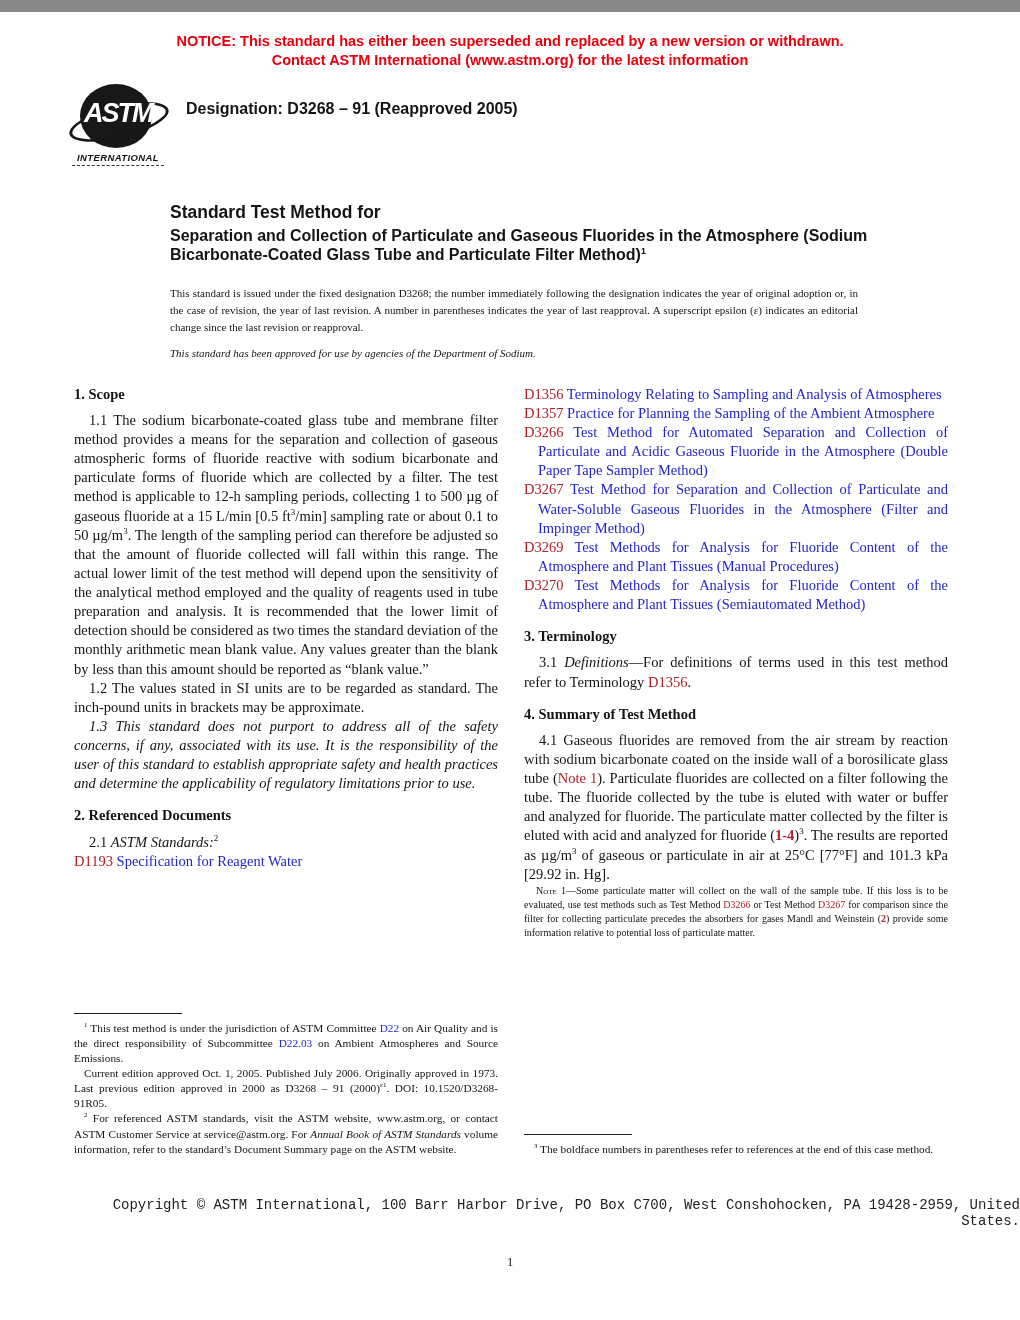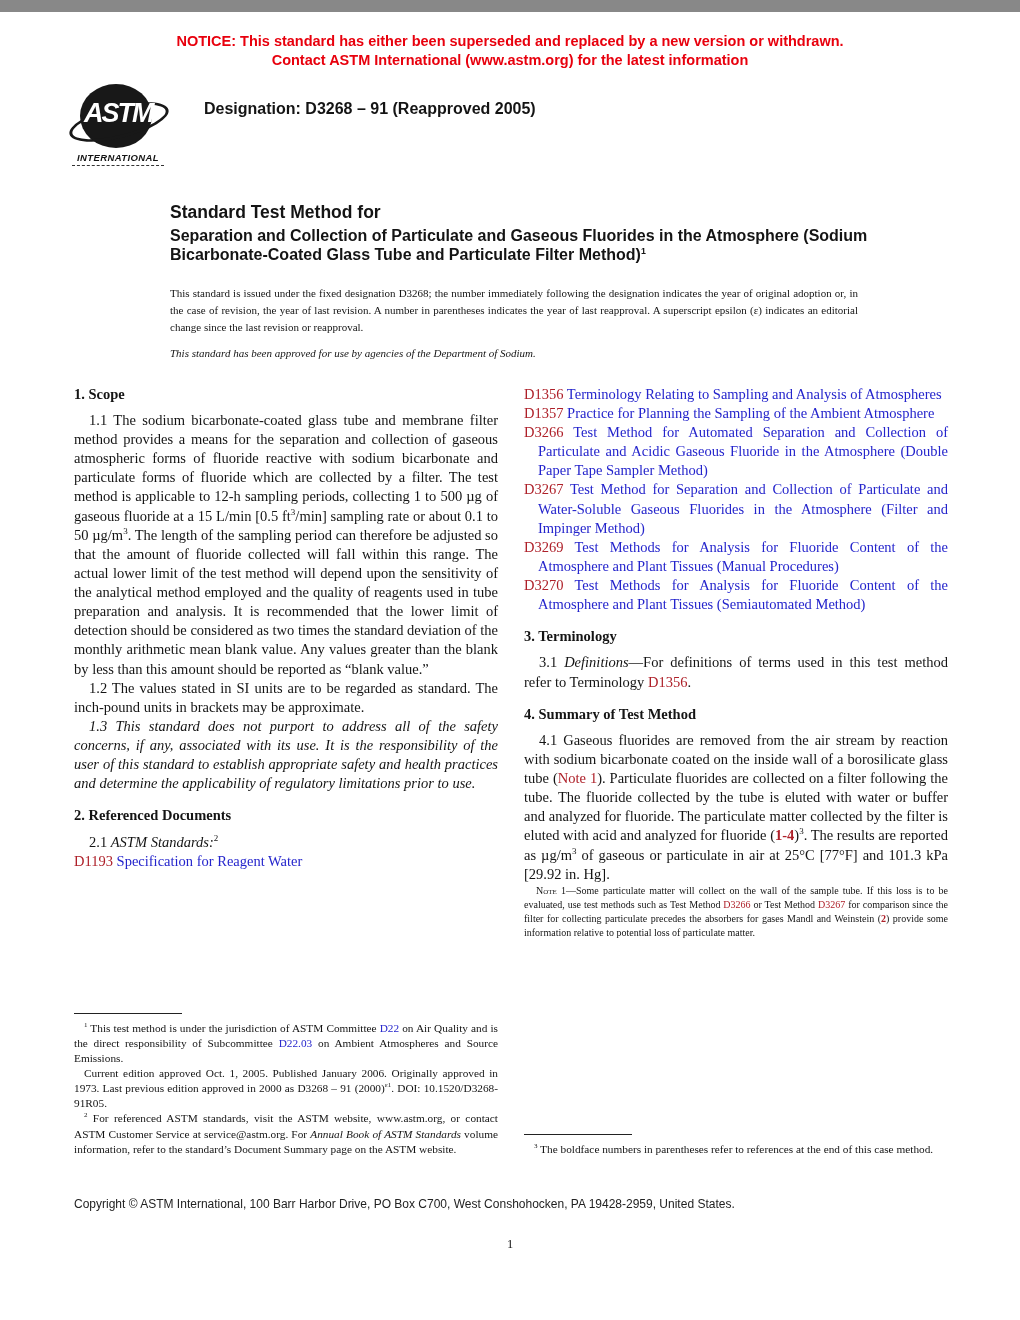--- a/index.html
+++ b/index.html
@@ -8,21 +8,21 @@
     font-family:"Liberation Serif", serif;color:#141414;overflow:hidden;
     margin:12px auto;box-sizing:border-box;
   }
   
   .notice{
     padding-top:20px;text-align:center;color:#e8000d;
     font-family:"Liberation Sans", sans-serif;font-weight:bold;
     font-size:14.5px;line-height:1.3;
   }
   
-  .header-row{margin:14px 0 0 72px;display:flex;align-items:flex-start;gap:36px;height:92px;}
+  .header-row{margin:14px 0 0 72px;display:flex;align-items:flex-start;gap:18px;height:92px;}
   .logo{width:96px;position:relative;}
   .logo-globe{
     width:72px;height:64px;background:#181818;border-radius:50%;
     position:relative;margin-left:8px;overflow:visible;
   }
   .logo-swoosh{
     position:absolute;width:96px;height:26px;border:3px solid #181818;
     border-radius:50%;left:-12px;top:22px;transform:rotate(-14deg);
   }
   .logo-astm{
@@ -61,21 +61,21 @@
   .fnrule{width:108px;border-top:1.4px solid #222;margin-bottom:7px;}
   .fn{margin:0;text-indent:10px;text-align:justify;}
   
   .seg-red{color:#ae2029;}
   .seg-blue{color:#2424cc;}
   .seg-it{font-style:italic;}
   .seg-sup{font-size:0.62em;vertical-align:super;line-height:0;}
   .seg-boldred{color:#ae2029;font-weight:bold;}
   .seg-sc{font-variant:small-caps;}
   
-  .copyright{margin:40px 0 0 74px;font-family:Liberation Sans, sans-serif;font-size:12px;color:#222;}
+  .copyright{margin:40px 0 0 74px;font-family:Liberation Mono, monospace;font-size:14px;color:#222;text-align:right;}
   .pagenum{text-align:center;margin-top:26px;font-size:12.5px;}
 </style>
 </head>
 <body>
 
 <div class="page">
 
   <div class="notice">
     <div>NOTICE: This standard has either been superseded and replaced by a new version or withdrawn.</div>
     <div>Contact ASTM International (www.astm.org) for the latest information</div>
@@ -106,21 +106,21 @@
       <h3 class="first">1.  Scope</h3>
       <p class="ind"><span>1.1 The sodium bicarbonate-coated glass tube and membrane filter method provides a means for the separation and collection of gaseous atmospheric forms of fluoride reactive with sodium bicarbonate and particulate forms of fluoride which are collected by a filter. The test method is applicable to 12-h sampling periods, collecting 1 to 500 µg of gaseous fluoride at a 15 L/min [0.5 ft</span><span class="seg-sup">3</span><span>/min] sampling rate or about 0.1 to 50 µg/m</span><span class="seg-sup">3</span><span>. The length of the sampling period can therefore be adjusted so that the amount of fluoride collected will fall within this range. The actual lower limit of the test method will depend upon the sensitivity of the analytical method employed and the quality of reagents used in tube preparation and analysis. It is recommended that the lower limit of detection should be considered as two times the standard deviation of the monthly arithmetic mean blank value. Any values greater than the blank by less than this amount should be reported as “blank value.”</span></p>
       <p class="ind">1.2 The values stated in SI units are to be regarded as standard. The inch-pound units in brackets may be approximate.</p>
       <p class="ind it">1.3 This standard does not purport to address all of the safety concerns, if any, associated with its use. It is the responsibility of the user of this standard to establish appropriate safety and health practices and determine the applicability of regulatory limitations prior to use.</p>
       <h3>2.  Referenced Documents</h3>
       <p class="ind"><span>2.1 </span><span class="seg-it">ASTM Standards:</span><span class="seg-sup">2</span></p>
       <p class="refitem"><span class="seg-red">D1193</span><span> </span><span class="seg-blue">Specification for Reagent Water</span></p>
       <div class="footnotes">
         <div class="fnrule"></div>
         <p class="fn"><span class="seg-sup">1</span><span> This test method is under the jurisdiction of ASTM Committee </span><span class="seg-blue">D22</span><span> on Air Quality and is the direct responsibility of Subcommittee </span><span class="seg-blue">D22.03</span><span> on Ambient Atmospheres and Source Emissions.</span></p>
-        <p class="fn"><span>Current edition approved Oct. 1, 2005. Published January 2006. Originally approved in 1973. Last previous edition approved in 2000 as D3268 – 91 (2000)</span><span class="seg-sup">ε1</span><span>. DOI: 10.1520/D3268-91R05.</span></p>
+        <p class="fn"><span>Current edition approved Oct. 1, 2005. Published July 2006. Originally approved in 1973. Last previous edition approved in 2000 as D3268 – 91 (2000)</span><span class="seg-sup">ε1</span><span>. DOI: 10.1520/D3268-91R05.</span></p>
         <p class="fn"><span class="seg-sup">2</span><span> For referenced ASTM standards, visit the ASTM website, www.astm.org, or contact ASTM Customer Service at service@astm.org. For </span><span class="seg-it">Annual Book of ASTM Standards</span><span> volume information, refer to the standard’s Document Summary page on the ASTM website.</span></p>
       </div>
     </div>
 
     <div class="col">
       <p class="refitem"><span class="seg-red">D1356</span><span> </span><span class="seg-blue">Terminology Relating to Sampling and Analysis of Atmospheres</span></p>
       <p class="refitem"><span class="seg-red">D1357</span><span> </span><span class="seg-blue">Practice for Planning the Sampling of the Ambient Atmosphere</span></p>
       <p class="refitem"><span class="seg-red">D3266</span><span> </span><span class="seg-blue">Test Method for Automated Separation and Collection of Particulate and Acidic Gaseous Fluoride in the Atmosphere (Double Paper Tape Sampler Method)</span></p>
       <p class="refitem"><span class="seg-red">D3267</span><span> </span><span class="seg-blue">Test Method for Separation and Collection of Particulate and Water-Soluble Gaseous Fluorides in the Atmosphere (Filter and Impinger Method)</span></p>
       <p class="refitem"><span class="seg-red">D3269</span><span> </span><span class="seg-blue">Test Methods for Analysis for Fluoride Content of the Atmosphere and Plant Tissues (Manual Procedures)</span></p>

